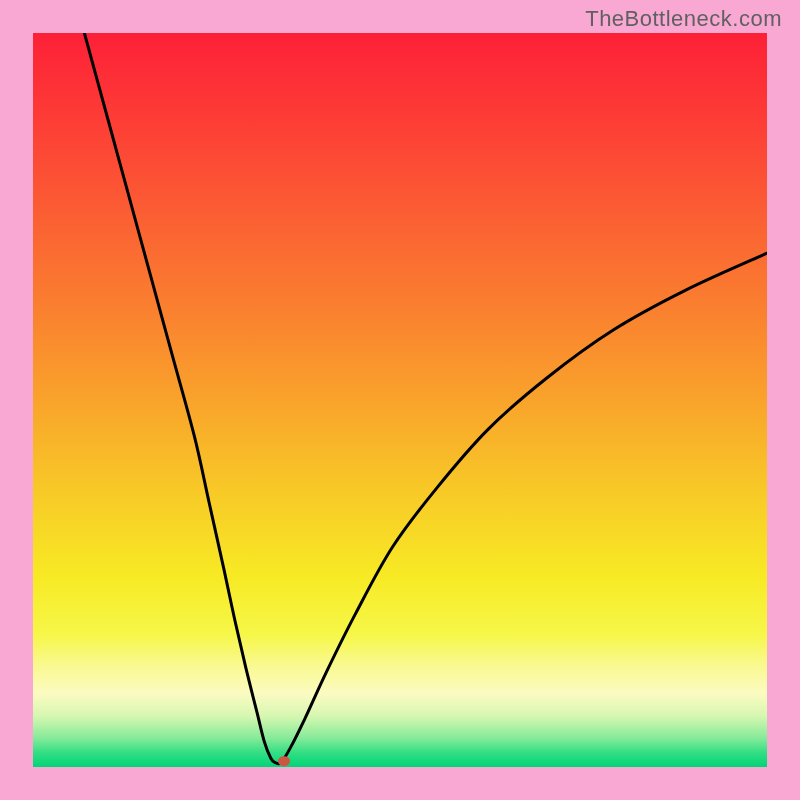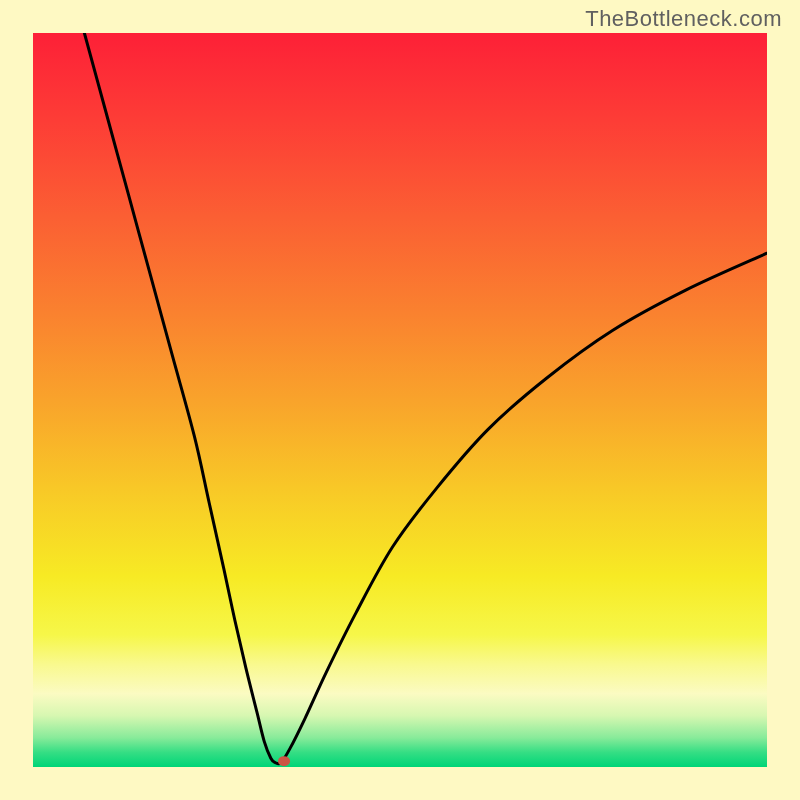--- a/index.html
+++ b/index.html
@@ -8,21 +8,21 @@
     width: 800px;
     height: 800px;
     background: #000000;
     overflow: hidden;
     font-family: Arial, Helvetica, sans-serif;
   }
   .container {
     position: relative;
     width: 800px;
     height: 800px;
-    background: #fef9c3;
+    background: #f9a8d4;
   }
   .watermark {
     position: absolute;
     top: 6px;
     right: 18px;
     color: #606060;
     font-size: 22px;
     font-weight: 500;
     letter-spacing: 0.5px;
     z-index: 20;

